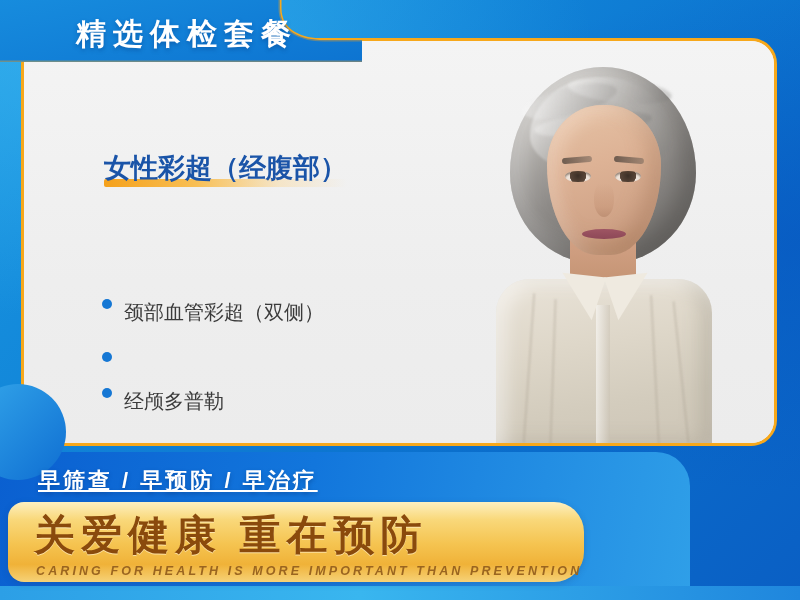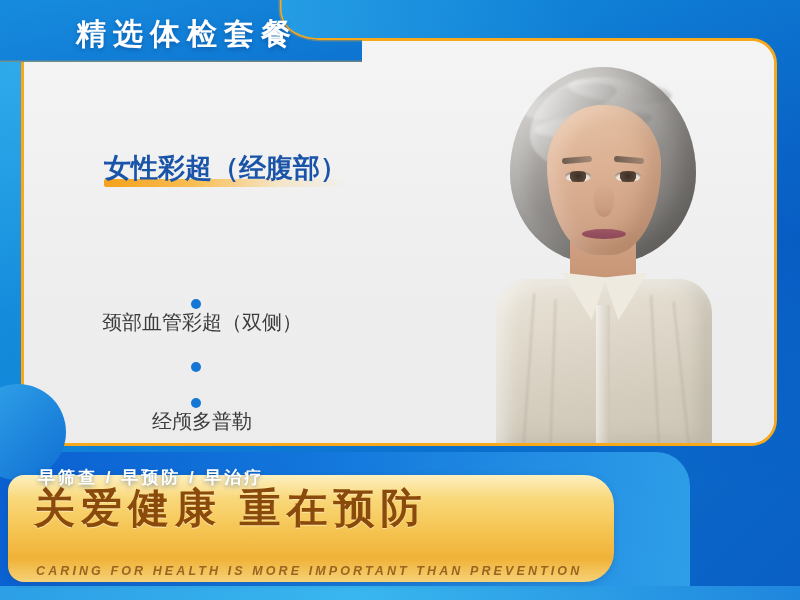--- a/index.html
+++ b/index.html
@@ -223,23 +223,22 @@
   }
 
   
   .bullet-list {
     position: absolute;
     left: 78px; top: 258px;
     z-index: 4;
   }
   .bullet-item {
     display: flex;
-    align-items: center;
+    align-items: flex-start;
     margin-bottom: 26px;
-    flex-direction: column;
   }
   .bullet-dot {
     width: 10px; height: 10px;
     border-radius: 50%;
     background: #1577d4;
     margin-right: 12px;
     flex: 0 0 auto;
   }
   .bullet-text {
     color: #3b3b3b;
@@ -264,36 +263,36 @@
   .footer-strip {
     position: absolute;
     left: 0; bottom: 0;
     width: 800px; height: 14px;
     background: linear-gradient(90deg, #2c9fe6 0%, #39b6ef 45%, #1f86dd 100%);
   }
   .slogan-small {
     position: absolute;
     left: 38px; top: 14px;
     color: #ffffff;
-    font-size: 17px;
+    font-size: 22px;
     font-weight: bold;
     letter-spacing: 3px;
     white-space: nowrap;
     text-shadow: 0 2px 4px rgba(4,48,110,0.4);
     z-index: 10;
+    text-decoration: underline;
   }
   .gold-plaque {
     position: absolute;
     left: 8px; bottom: 18px;
-    width: 576px; height: 107px;
+    width: 576px; height: 80px;
     border-radius: 16px 30px 30px 16px;
     background: linear-gradient(180deg, #fdf0c0 0%, #f9d87a 22%, #f5c451 52%, #f0b238 78%, #f6d278 100%);
     box-shadow: 0 2px 6px rgba(30,60,120,0.25);
     z-index: 9;
-    padding-left: 30px;
   }
   .plaque-main {
     position: absolute;
     left: 26px; top: 6px;
     color: #8a4a0c;
     font-size: 41px;
     font-weight: bold;
     letter-spacing: 6px;
     white-space: nowrap;
     text-shadow: 0 1px 0 rgba(255,240,200,0.7);

